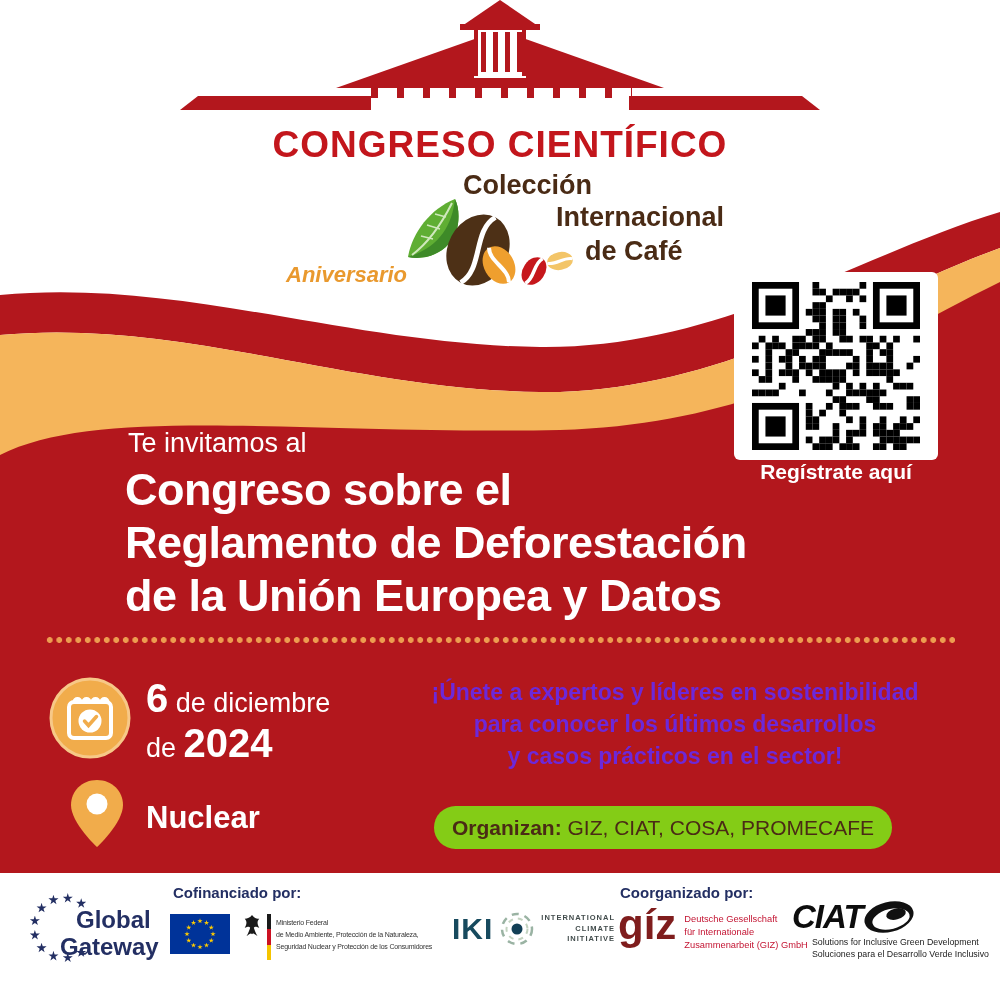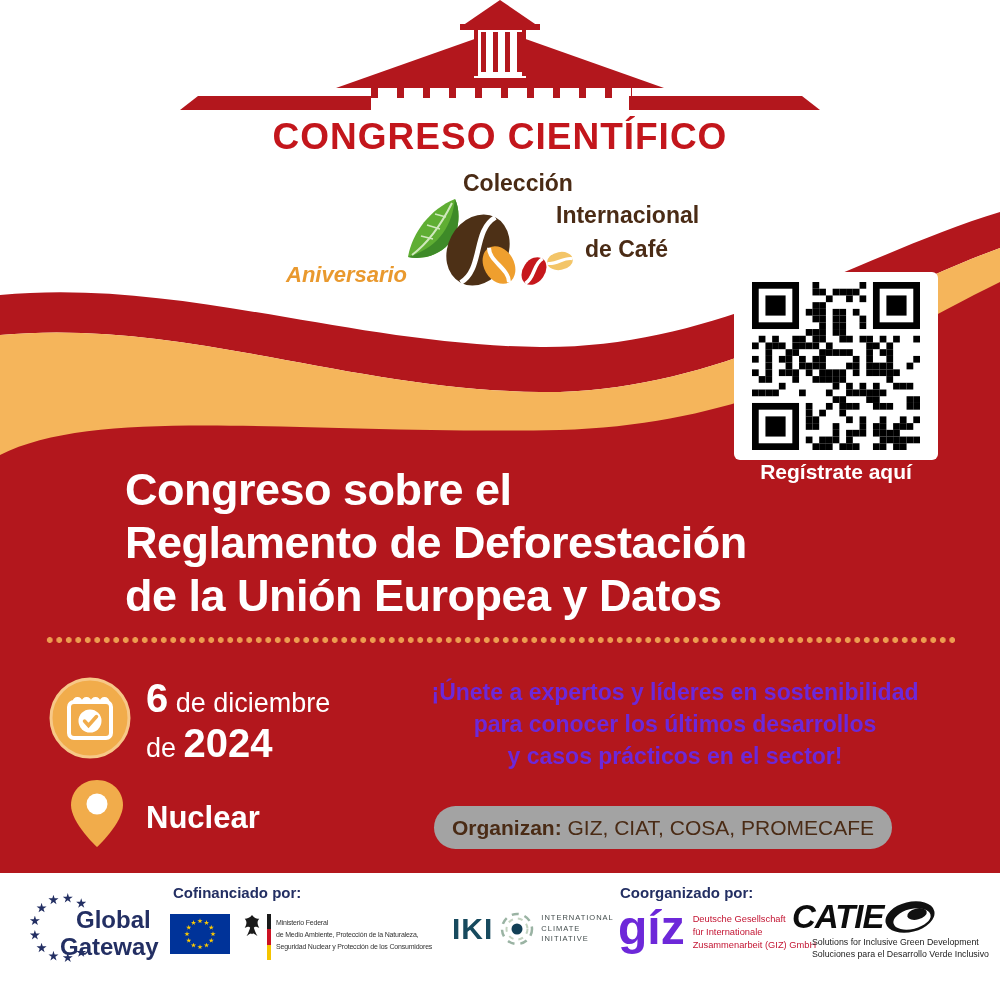--- a/index.html
+++ b/index.html
@@ -21,21 +21,21 @@
   }
   .seventyfive{
     position:absolute;left:278px;top:150px;
     font-size:122px;line-height:1;font-weight:bold;font-style:italic;color:#F0A032;
   }
   .aniversario{
     position:absolute;left:286px;top:262px;
     font-size:22px;font-style:italic;font-weight:bold;color:#E9992E;
   }
   .coffee-illu{position:absolute;left:400px;top:195px;width:180px;height:95px;}
-  .coll{position:absolute;font-size:23px;font-weight:bold;color:#4A2B15;}
+  .coll{position:absolute;font-size:27px;font-weight:bold;color:#4A2B15;}
   .coll-1{left:463px;top:170px;}
   .coll-2{left:520px;top:202px;margin-left:36px;}
   .coll-3{left:585px;top:236px;}
 
   
   .qr-card{
     position:absolute;left:734px;top:272px;width:204px;height:188px;
     background:#ffffff;border-radius:6px;z-index:5;
   }
   .qr-card svg{position:absolute;left:18px;top:10px;}
@@ -57,43 +57,43 @@
   .pin-icon{position:absolute;left:68px;top:778px;width:58px;height:72px;}
   .date-block{position:absolute;left:146px;top:678px;color:#ffffff;font-size:27px;line-height:40px;}
   .date-big{font-size:40px;font-weight:bold;}
   .mode{position:absolute;left:146px;top:800px;font-size:31px;font-weight:bold;color:#ffffff;}
   .pitch{
     position:absolute;left:415px;top:676px;width:520px;text-align:center;
     font-size:23px;font-weight:bold;color:#6d28d9;line-height:32px;
   }
   .org-pill{
     position:absolute;left:434px;top:806px;width:458px;height:43px;border-radius:23px;
-    background:#a3a3a3;display:flex;align-items:center;justify-content:center;
+    background:#84cc16;display:flex;align-items:center;justify-content:center;
     font-size:21px;color:#4A2B15;
   }
   .org-pill b{font-weight:bold;}
 
   
   .footer{position:absolute;left:0;top:873px;width:1000px;height:110px;background:#ffffff;}
   .star{position:absolute;clip-path:polygon(50% 0%,61% 35%,98% 35%,68% 57%,79% 91%,50% 70%,21% 91%,32% 57%,2% 35%,39% 35%);}
   .gg{position:absolute;left:24px;top:9px;width:150px;height:94px;}
   .gg-text{position:absolute;font-size:24px;font-weight:bold;color:#232F63;line-height:1;}
   .gg-1{left:52px;top:26px;} .gg-2{left:36px;top:53px;}
   .f-label{position:absolute;font-size:15px;font-weight:bold;color:#232F63;}
   .cofin{left:164px;top:11px;margin-left:9px;} .coorg{left:620px;top:11px;}
   .eu-flag{position:absolute;left:170px;top:41px;width:60px;height:40px;background:#003399;}
   .ministry{position:absolute;left:242px;top:41px;display:flex;align-items:flex-start;gap:5px;}
   .de-stripe{width:4px;height:46px;display:flex;flex-direction:column;}
   .de-stripe span{flex:1;}
   .ministry-text{font-size:7px;letter-spacing:-0.2px;line-height:12px;color:#333333;margin-top:3px;white-space:nowrap;}
   .iki{position:absolute;left:452px;top:39px;display:flex;align-items:center;gap:7px;}
   .iki-name{font-size:30px;font-weight:bold;color:#174A5E;letter-spacing:1px;}
-  .iki-text{font-size:7.5px;letter-spacing:1px;line-height:10.5px;color:#424C4C;font-weight:normal;}
+  .iki-text{font-size:7.5px;letter-spacing:1px;line-height:10.5px;color:#424C4C;font-weight:bold;text-align:right;}
   .giz{position:absolute;left:618px;top:31px;display:flex;gap:8px;}
-  .giz-name{font-size:48px;font-weight:bold;color:#6d28d9;line-height:1;}
+  .giz-name{font-size:42px;font-weight:bold;color:#7f1d1d;line-height:1;}
   .giz-text{font-size:9.3px;line-height:13px;color:#C31432;margin-top:9px;white-space:nowrap;}
   .catie{position:absolute;left:792px;top:25px;}
   .catie-row{display:flex;align-items:center;}
   .catie-name{font-size:33px;font-weight:bold;font-style:italic;color:#0d0d0d;letter-spacing:-1px;}
   .catie-text{font-size:8.8px;line-height:11.5px;color:#1a1a1a;margin-top:1px;white-space:nowrap;margin-left:20px;}
 </style>
 </head>
 <body>
 
 <div class="poster">
@@ -115,21 +115,21 @@
       <rect x="365" y="32" width="5" height="40"></rect>
       <rect x="377" y="32" width="5" height="40"></rect>
       <rect x="334" y="30" width="4" height="46"></rect>
       <rect x="382" y="30" width="4" height="46"></rect>
       <line x1="231" y1="93" x2="492" y2="93" stroke="#B3171D" stroke-width="10" stroke-dasharray="7 19"></line>
       <polygon points="58,96 231,96 231,110 40,110"></polygon>
       <polygon points="489,96 662,96 680,110 489,110"></polygon>
     </g>
   </svg>
 
-  <h1 class="congress-title" style="margin:0;">CONGRESO CIENTÍFICO</h1>
+  <h1 class="congress-title" style="margin:8px;">CONGRESO CIENTÍFICO</h1>
   <div class="aniversario">Aniversario</div>
 
   <svg class="coffee-illu" viewBox="0 0 180 95" aria-hidden="true">
     <path d="M55,4 C30,14 12,38 8,62 C28,66 48,56 56,38 C60,25 59,12 55,4 Z" fill="#5FAE33"></path>
     <path d="M55,4 C52,30 40,52 8,62 C28,66 48,56 56,38 C60,25 59,12 55,4 Z" fill="#3E8A28"></path>
     <path d="M52,8 C42,28 28,48 12,60" stroke="#CFE8BC" stroke-width="2" fill="none"></path>
     <path d="M46,22 L35,19 M40,34 L27,30 M33,44 L21,41" stroke="#CFE8BC" stroke-width="1.5" fill="none"></path>
     <g transform="rotate(28 78 55)">
       <ellipse cx="78" cy="55" rx="30" ry="37" fill="#4D3016"></ellipse>
       <path d="M78,18 C64,40 92,70 78,92" stroke="#ffffff" stroke-width="5" fill="none"></path>
@@ -364,20 +364,21 @@
         <rect x="120.96" y="0" width="47.04" height="47.04" fill="#000"></rect>
         <rect x="127.67999999999999" y="6.72" width="33.6" height="33.6" fill="#fff"></rect>
         <rect x="134.4" y="13.44" width="20.16" height="20.16" fill="#000"></rect>
         <rect x="0" y="120.96" width="47.04" height="47.04" fill="#000"></rect>
         <rect x="6.72" y="127.67999999999999" width="33.6" height="33.6" fill="#fff"></rect>
         <rect x="13.44" y="134.4" width="20.16" height="20.16" fill="#000"></rect>
       </svg>
   </div>
   <div class="qr-caption">Regístrate aquí</div>
 
+  <div class="intro">Te invitamos al</div>
   <div class="main-title mt-1">Congreso sobre el</div>
   <div class="main-title mt-3">de la Unión Europea y Datos</div>
   <div class="main-title mt-2">Reglamento de Deforestación</div>
   <div class="dotted-sep"></div>
 
   <svg class="cal-icon" viewBox="0 0 84 84" aria-hidden="true">
     <circle cx="42" cy="42" r="39" fill="#F1AC4B" stroke="#F7C887" stroke-width="3"></circle>
     <rect x="21" y="26" width="42" height="36" rx="5" fill="none" stroke="#ffffff" stroke-width="4"></rect>
     <path d="M26,26 a3.5,3.5 0 0 1 7,0 M35,26 a3.5,3.5 0 0 1 7,0 M44,26 a3.5,3.5 0 0 1 7,0 M53,26 a3.5,3.5 0 0 1 7,0" stroke="#ffffff" stroke-width="3" fill="none"></path>
     <circle cx="42" cy="45" r="11.5" fill="#ffffff"></circle>
@@ -476,21 +477,21 @@
       <span class="giz-name">gíz</span>
       <div class="giz-text">
         <div>Deutsche Gesellschaft</div>
         <div>für Internationale</div>
         <div>Zusammenarbeit (GIZ) GmbH</div>
       </div>
     </div>
 
     <div class="catie">
       <div class="catie-row">
-        <span class="catie-name">CATIE</span>
+        <span class="catie-name">CIAT</span>
         <svg width="52" height="34" viewBox="0 0 52 34" aria-hidden="true">
           <ellipse cx="26" cy="17" rx="25" ry="15" fill="#111111" transform="rotate(-14 26 17)"></ellipse>
           <ellipse cx="28" cy="19" rx="19" ry="10" fill="#ffffff" transform="rotate(-14 28 19)"></ellipse>
           <ellipse cx="33" cy="14" rx="10" ry="5.5" fill="#111111" transform="rotate(-14 33 14)"></ellipse>
         </svg>
       </div>
       <div class="catie-text">
         <div>Solutions for Inclusive Green Development</div>
         <div>Soluciones para el Desarrollo Verde Inclusivo</div>
       </div>

